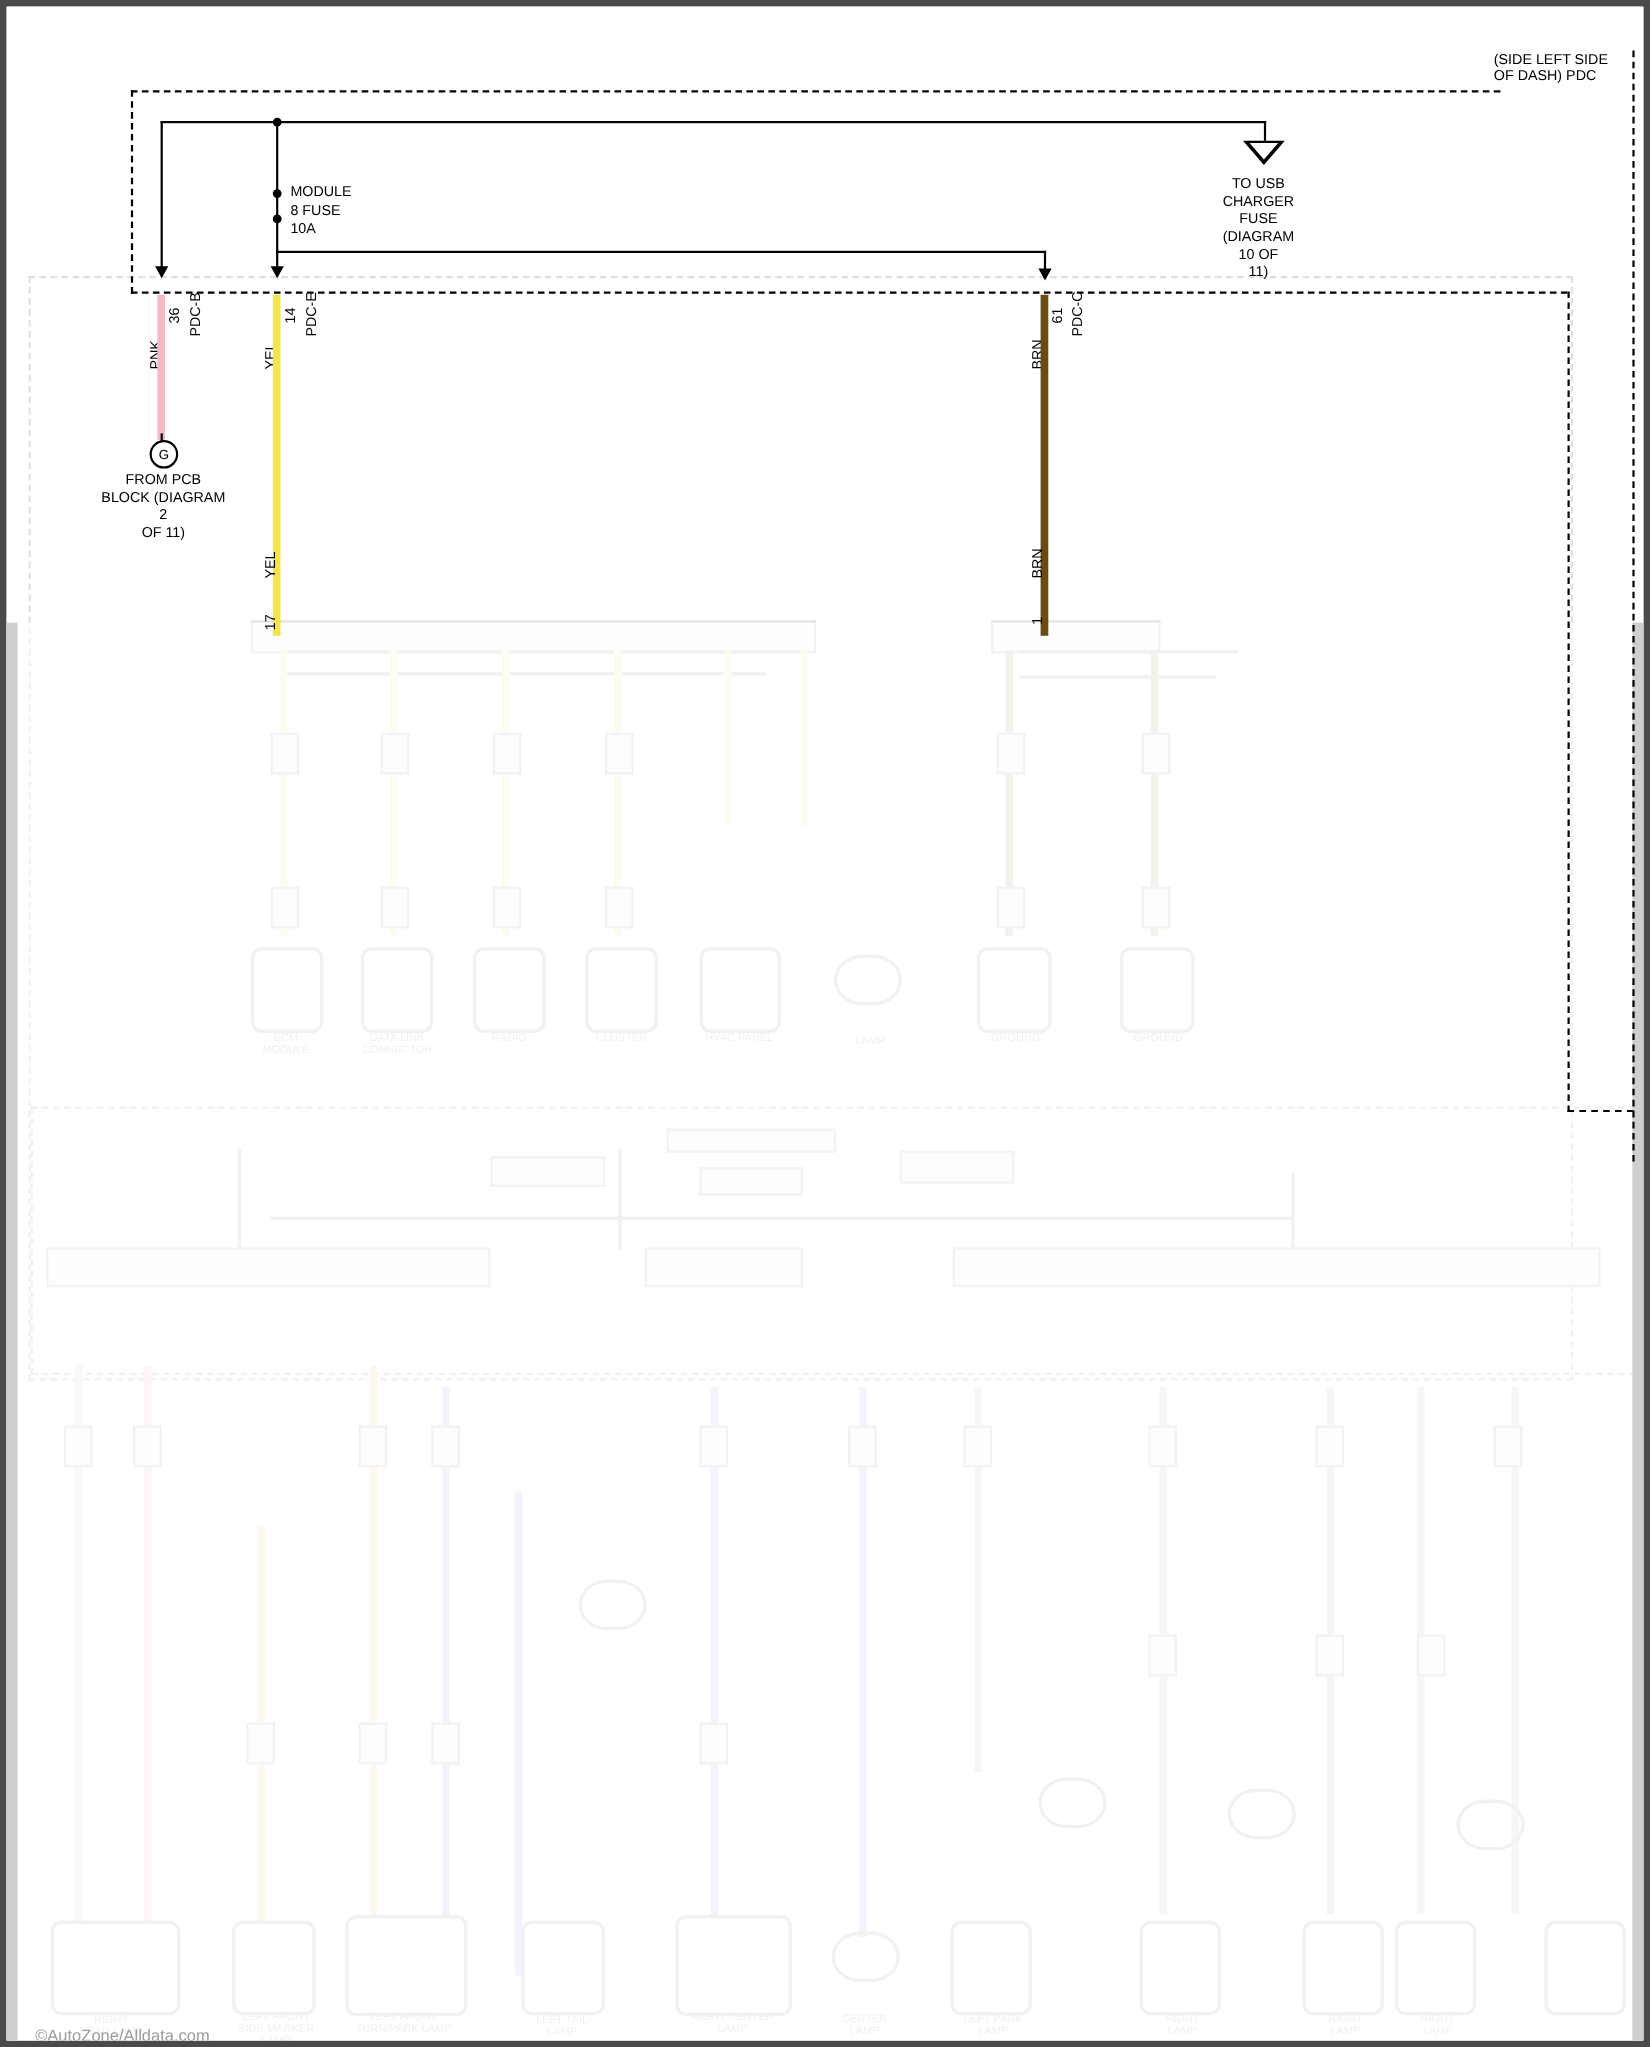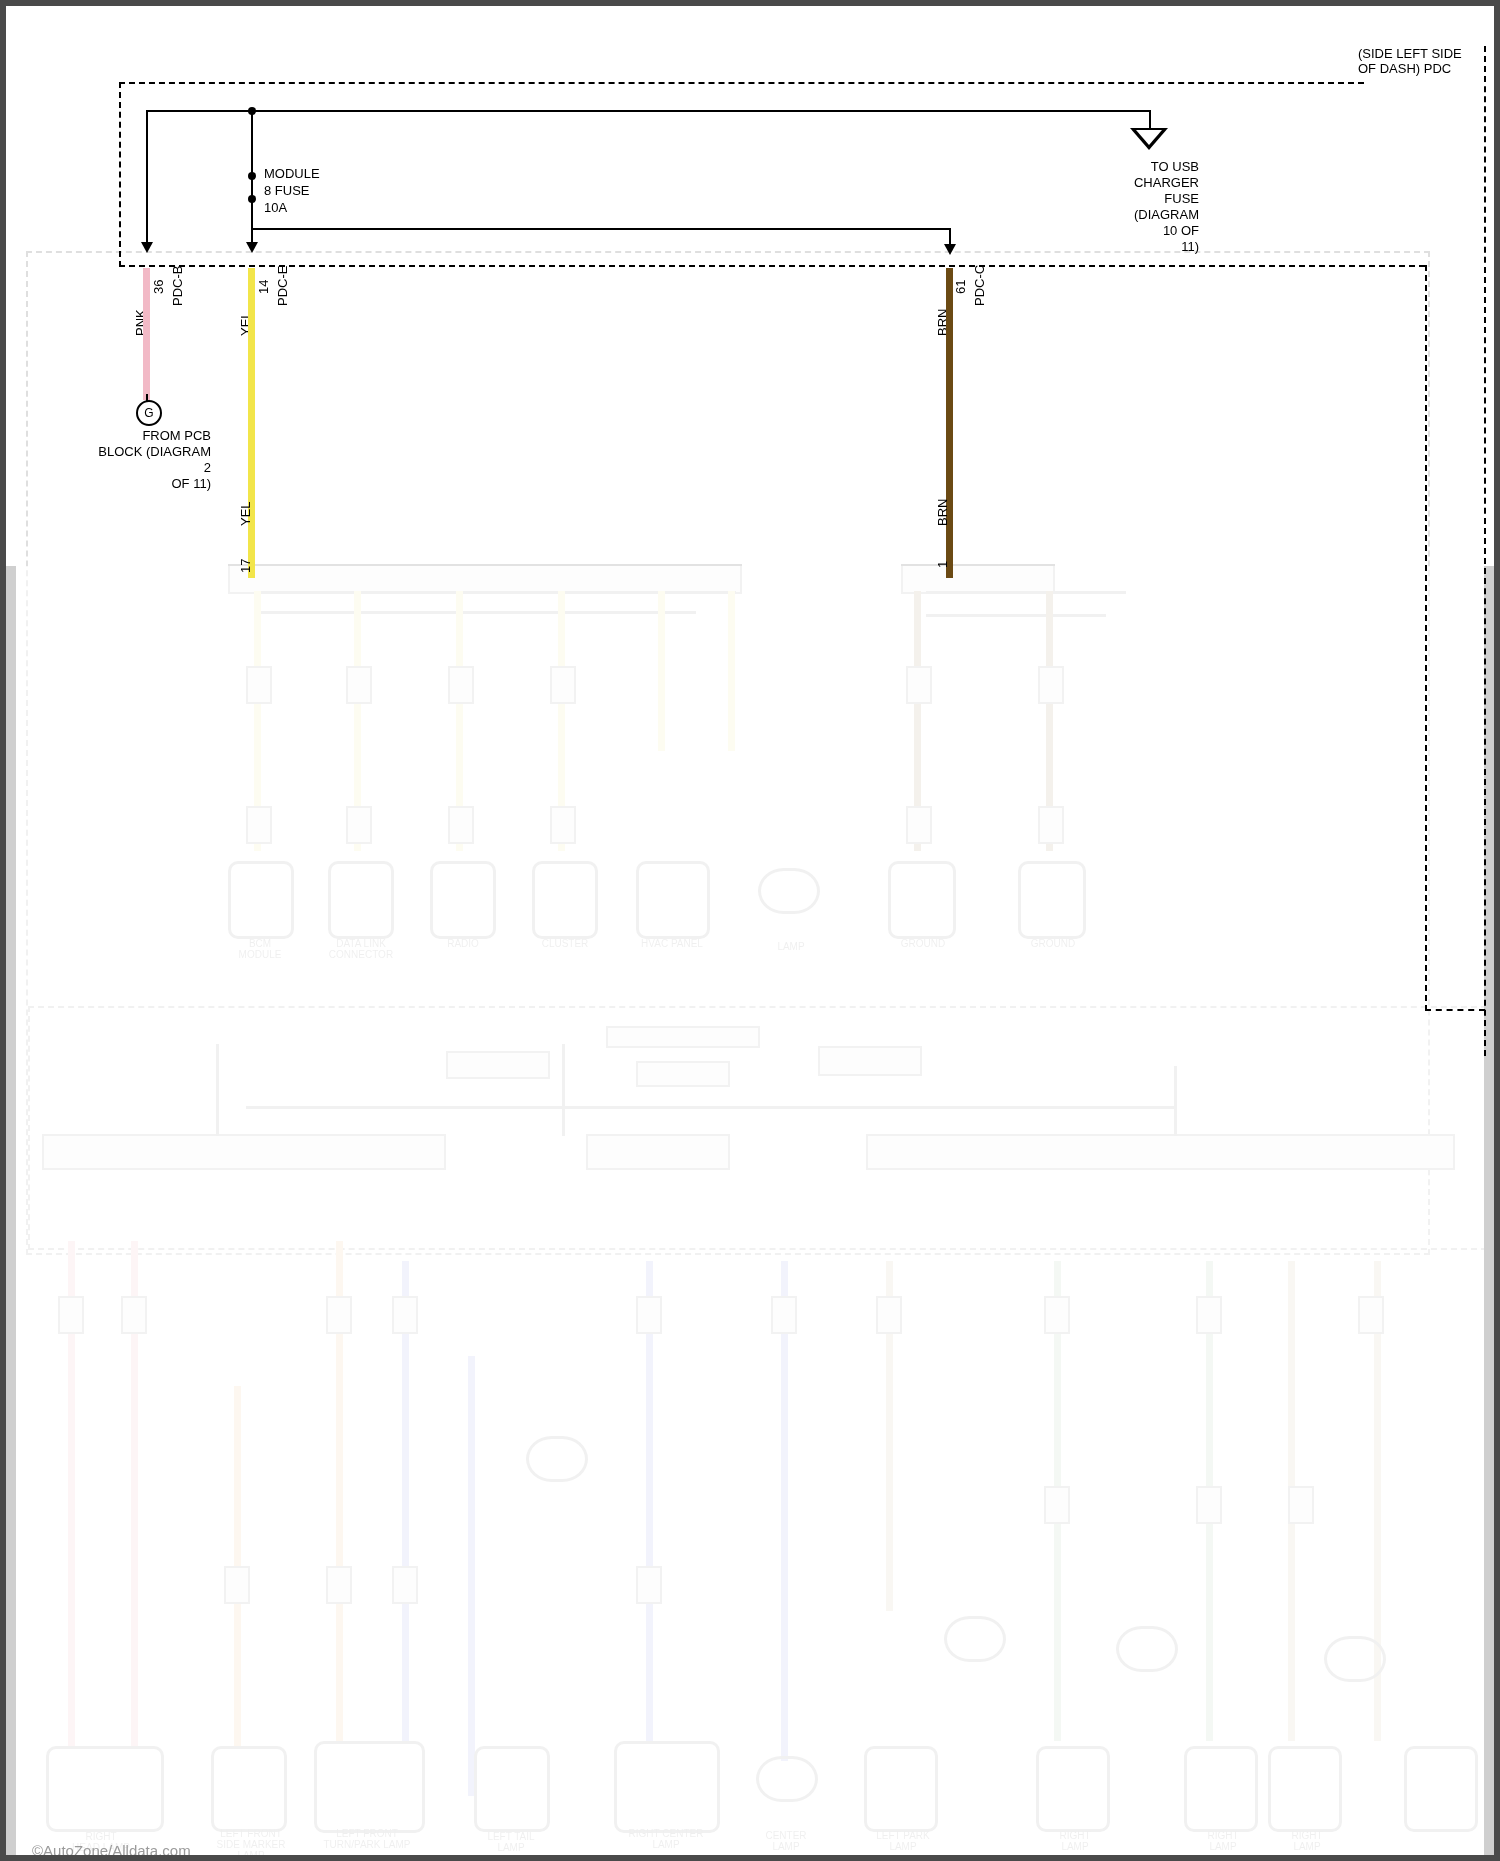--- a/index.html
+++ b/index.html
@@ -9,21 +9,21 @@
   .inner{position:absolute;left:6px;top:6px;width:1488px;height:1849px;background:#fff;overflow:hidden;}
 
   
   .ln{position:absolute;background:#000;}
   .hl{height:2px;}
   .vl{width:2px;}
   .dash-h{position:absolute;height:0;border-top:2px dashed #000;}
   .dash-v{position:absolute;width:0;border-left:2px dashed #000;}
   .dot{position:absolute;width:8px;height:8px;border-radius:50%;background:#000;}
   .txt{position:absolute;font-size:13px;color:#000;line-height:15px;white-space:pre;}
-  .txt.c{text-align:right;}
+  .txt.c{text-align:center;}
   .vtxt{position:absolute;font-size:13px;color:#000;transform-origin:0 0;transform:rotate(-90deg);white-space:nowrap;}
   .wire{position:absolute;width:7px;}
   .arrow{position:absolute;width:0;height:0;border-left:6px solid transparent;border-right:6px solid transparent;border-top:11px solid #000;}
   .tri{position:absolute;width:0;height:0;border-left:19px solid transparent;border-right:19px solid transparent;border-top:22px solid #000;}
   .tri-in{position:absolute;width:0;height:0;border-left:13px solid transparent;border-right:13px solid transparent;border-top:15px solid #fff;}
   .circ{position:absolute;width:22px;height:22px;border:2px solid #000;border-radius:50%;font-size:12px;text-align:center;line-height:22px;}
 
   
   .fade{position:absolute;left:0;top:0;width:100%;height:100%;opacity:.18;}
   .fblk{position:absolute;background:#555;}

